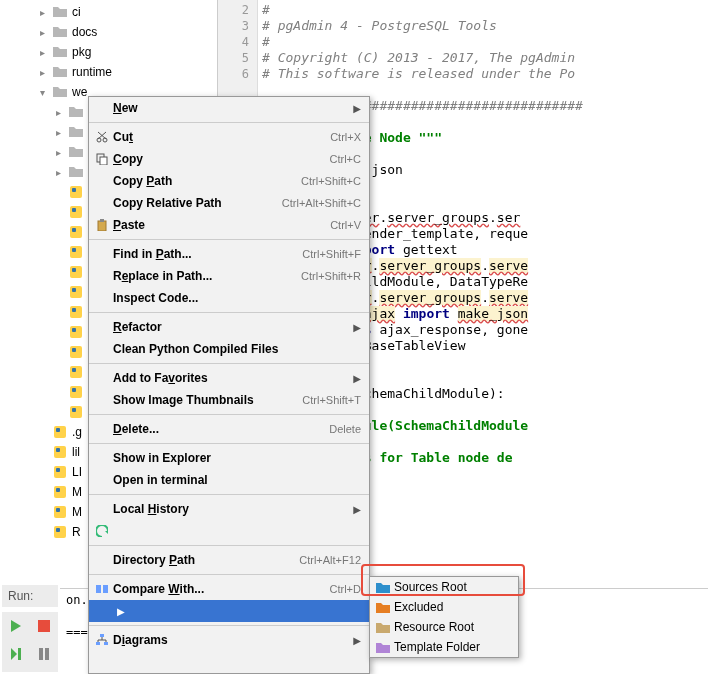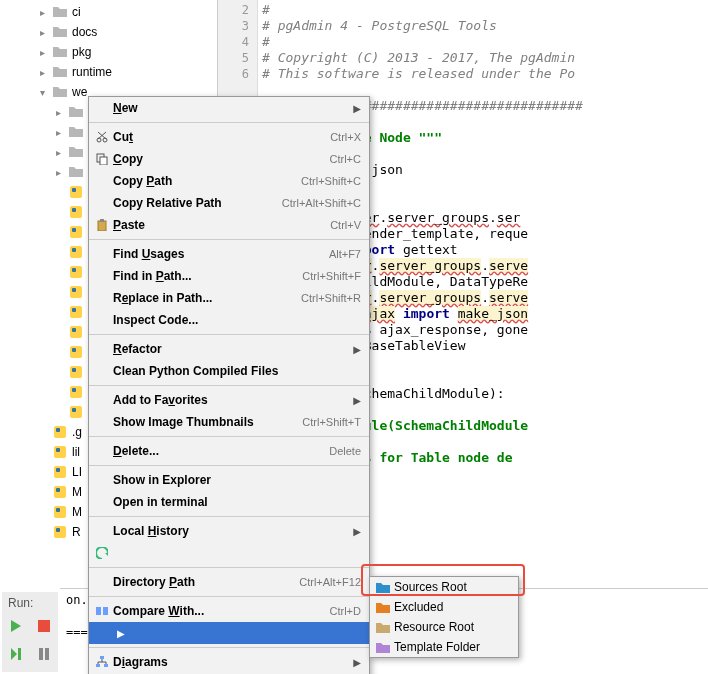--- a/index.html
+++ b/index.html
@@ -120,21 +120,21 @@
   height: 32px;
   border: 2px solid #e74c3c;
   border-radius: 4px;
   z-index: 30;
   pointer-events: none;
 }
 
 .run-label {
   position: absolute;
   left: 2px;
-  bottom: 60px;
+  bottom: 67px;
   font-size: 12px;
   color: #555;
   background: #ececec;
   padding: 4px 6px;
   width: 56px;
 }
 .run-toolbar {
   position: absolute;
   left: 2px;
   bottom: 2px;
@@ -516,25 +516,20 @@
           <rect x="2" y="2" width="8" height="10" fill="#d4a94e" stroke="#a07830"></rect>
           <rect x="4" y="0" width="4" height="3" fill="#888"></rect>
         </svg>
       </span>
       <span class="lbl"><span class="u">P</span>aste</span>
       <span class="sc">Ctrl+V</span>
     </div>
     <div class="ctx-sep"></div>
     <div class="ctx-item">
       <span class="ico"></span>
-      <span class="lbl">Find <span class="u">U</span>sages</span>
-      <span class="sc">Alt+F7</span>
-    </div>
-    <div class="ctx-item">
-      <span class="ico"></span>
       <span class="lbl">Find in <span class="u">P</span>ath...</span>
       <span class="sc">Ctrl+Shift+F</span>
     </div>
     <div class="ctx-item">
       <span class="ico"></span>
       <span class="lbl">R<span class="u">e</span>place in Path...</span>
       <span class="sc">Ctrl+Shift+R</span>
     </div>
     <div class="ctx-item">
       <span class="ico"></span>

